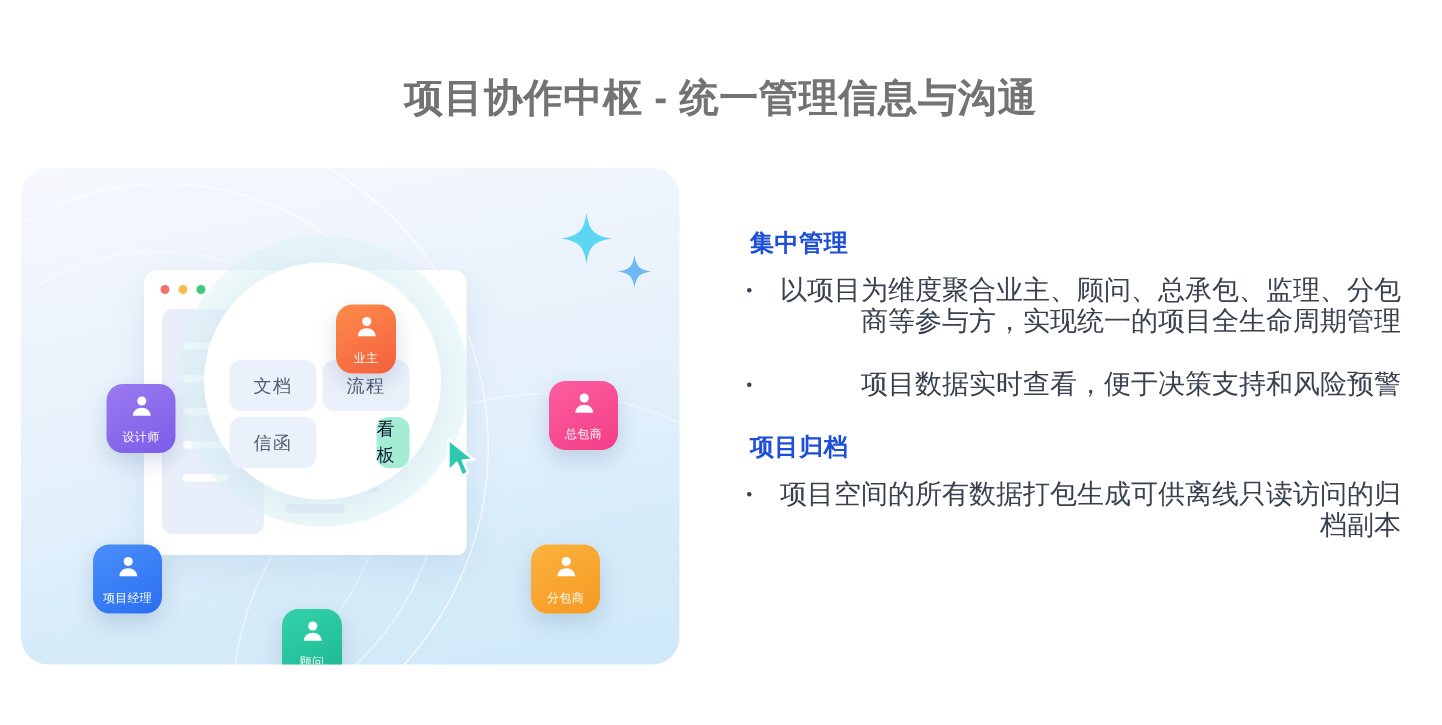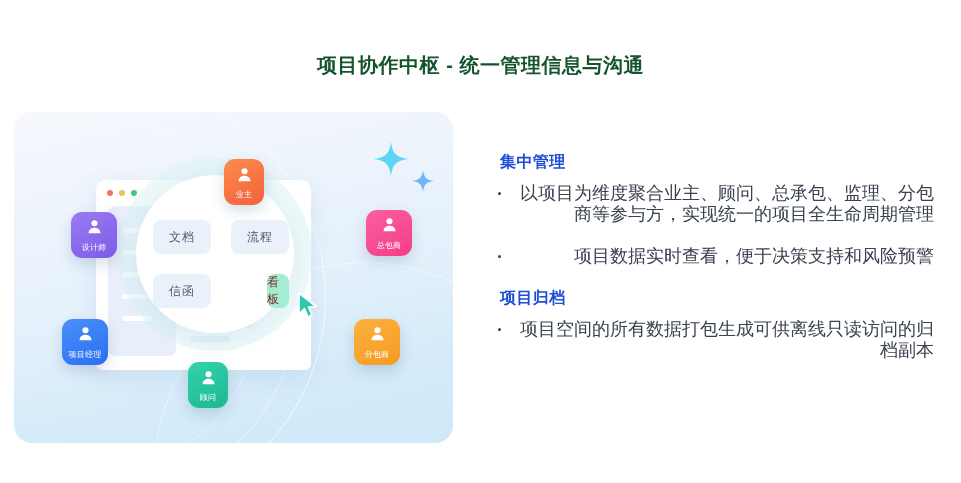--- a/index.html
+++ b/index.html
@@ -16,24 +16,24 @@
     position: relative;
   }
 
   
   .page-title {
     position: absolute;
     left: 0;
     top: 48px;
     width: 961px;
     text-align: center;
-    font-size: 20px;
+    font-size: 26px;
     font-weight: bold;
     letter-spacing: 0.5px;
-    color: #14532d;
+    color: #737373;
     line-height: 34px;
   }
 
   
   .content-row {
     position: absolute;
     left: 0;
     top: 112px;
     width: 961px;
     height: 340px;
@@ -123,40 +123,40 @@
   .circle {
     position: absolute;
     left: 122px; top: 63px;
     width: 158px; height: 158px;
     border-radius: 50%;
     background: #ffffff;
     box-shadow: 0 6px 20px rgba(110,160,200,0.13);
   }
   .tiles {
     position: absolute;
-    left: 139px; top: 108px;
+    left: 139px; top: 128px;
     width: 124px;
     display: grid;
     grid-template-columns: 58px 58px;
     grid-template-rows: 34px 34px;
-    gap: 20px;
+    gap: 4px;
   }
   .tile {
     border-radius: 8px;
     background: #eaf1fa;
     color: #51596b;
     font-size: 12px;
     display: flex;
     align-items: center;
     justify-content: center;
     letter-spacing: 1px;
   }
   .tile.active {
     background: #a5ecd5;
-    color: #7f1d1d;
+    color: #0f172a;
     margin-left: 36px;
   }
   .cursor {
     position: absolute;
     left: 283px; top: 180px;
     width: 22px; height: 26px;
   }
 
   
   .badge {
@@ -164,29 +164,30 @@
     width: 40px;
     height: 46px;
     border-radius: 11px;
     color: #ffffff;
     display: flex;
     flex-direction: column;
     align-items: center;
     justify-content: center;
     gap: 1px;
     box-shadow: 0 6px 14px rgba(60,90,140,0.20);
+    margin-top: 44px;
   }
   .badge .avatar { width: 17px; height: 17px; margin-bottom: 2px; }
   .badge .blabel {
     font-size: 8px;
     line-height: 9px;
     white-space: nowrap;
     letter-spacing: 0.2px;
   }
-  .badge.wide { width: 46px; font-family: Liberation Mono, monospace; }
+  .badge.wide { width: 46px; }
 
   
   .features {
     position: absolute;
     left: 494px;
     top: 40px;
     width: 440px;
   }
   .feature { margin-bottom: 21px; }
   .feature:last-child { margin-bottom: 0; }

